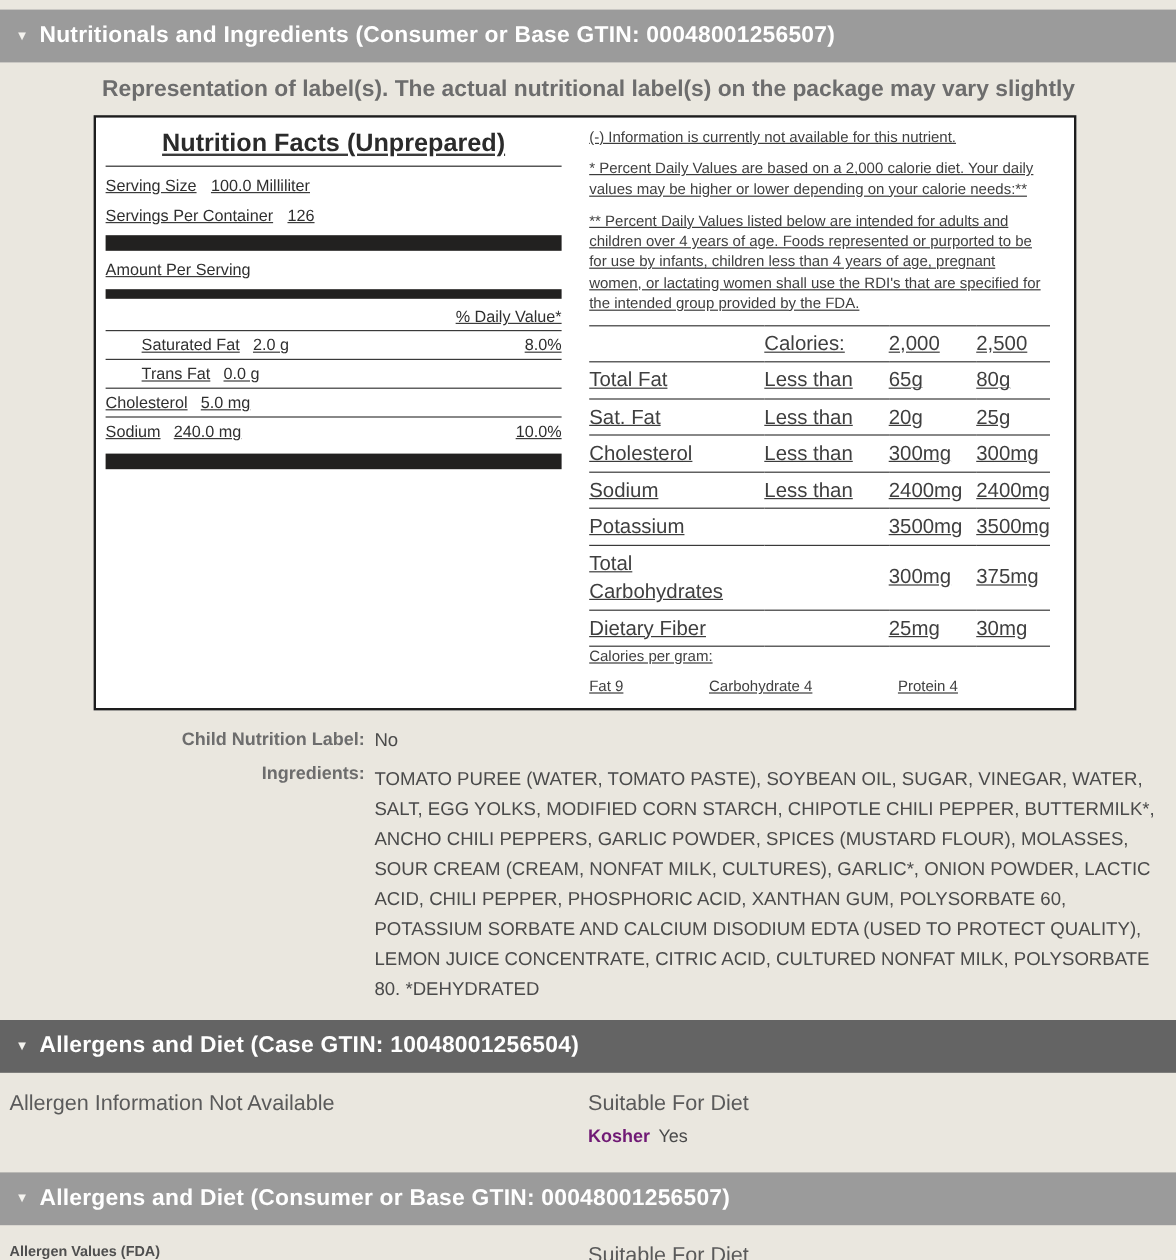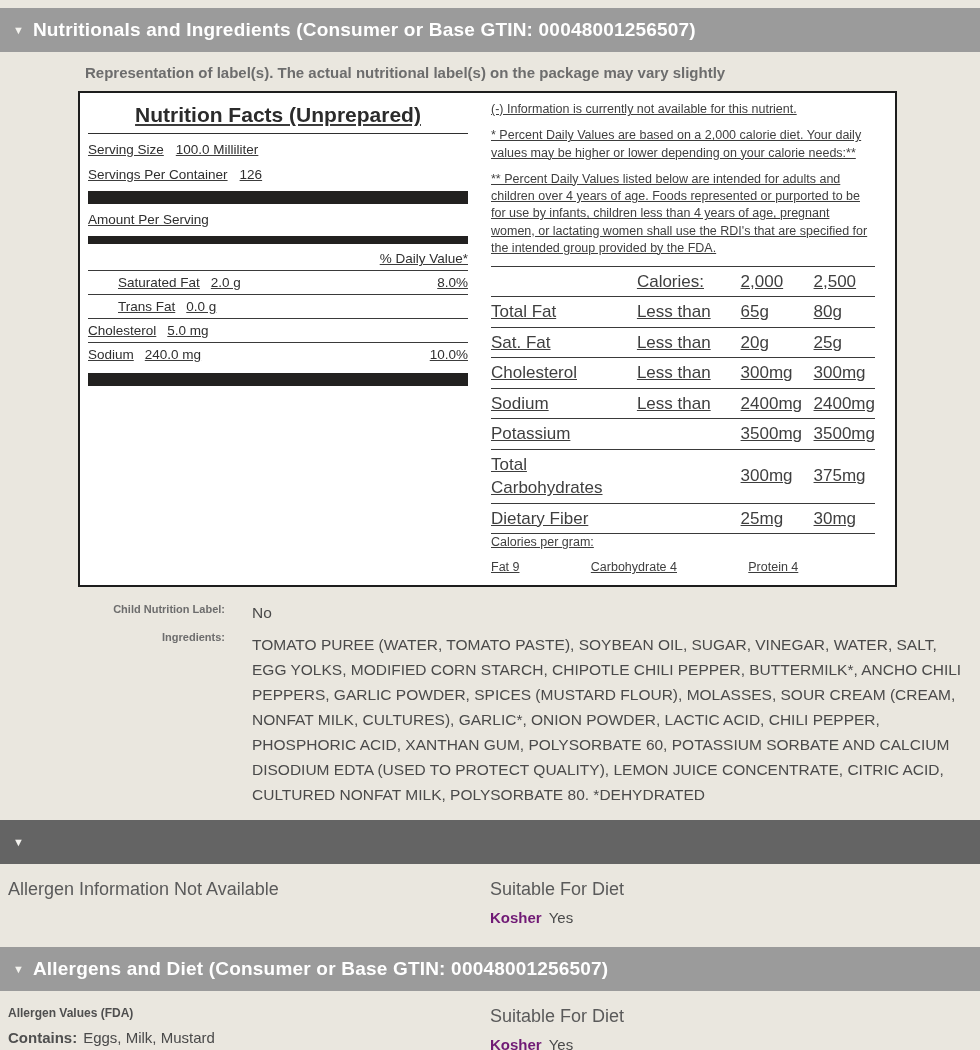--- a/index.html
+++ b/index.html
@@ -30,21 +30,21 @@
     color: #ffffff;
     font-weight: bold;
     font-size: 19px;
     letter-spacing: 0.2px;
   }
   .top-gap { height: 8px; }
 
   
   .note {
     margin: 12px 12px 0 85px;
-    font-size: 15px;
+    font-size: 19px;
     font-weight: bold;
     color: #6d6d6d;
   }
 
   
   .nf-panel {
     margin: 10px 0 0 78px;
     width: 819px;
     border: 2px solid #1d1d1d;
     display: flex;
@@ -113,24 +113,24 @@
   .dv-c4 { width: 16%; }
   .cpg-label { margin-top: 0; }
   .cpg-row { display: flex; margin-top: 8px; }
   .cpg-row .cpg-1 { width: 26%; }
   .cpg-row .cpg-2 { width: 41%; }
 
   
   .fields { margin-top: 16px; }
   .field-row { display: flex; margin-bottom: 9px; }
   .field-label {
-    width: 252px;
+    width: 312px;
     text-align: right;
-    padding-right: 27px;
-    font-size: 11px;
+    padding-right: 8px;
+    font-size: 15px;
     font-weight: bold;
     color: #6d6d6d;
     flex-shrink: 0;
   }
   .field-value {
     flex: 1;
     padding-right: 6px;
     font-size: 15.5px;
     color: #4a4a4a;
     padding-top: 1px;
@@ -284,20 +284,21 @@
     <div class="field-value">No</div>
   </div>
   <div class="field-row">
     <div class="field-label">Ingredients:</div>
     <div class="field-value long">TOMATO PUREE (WATER, TOMATO PASTE), SOYBEAN OIL, SUGAR, VINEGAR, WATER, SALT, EGG YOLKS, MODIFIED CORN STARCH, CHIPOTLE CHILI PEPPER, BUTTERMILK*, ANCHO CHILI PEPPERS, GARLIC POWDER, SPICES (MUSTARD FLOUR), MOLASSES, SOUR CREAM (CREAM, NONFAT MILK, CULTURES), GARLIC*, ONION POWDER, LACTIC ACID, CHILI PEPPER, PHOSPHORIC ACID, XANTHAN GUM, POLYSORBATE 60, POTASSIUM SORBATE AND CALCIUM DISODIUM EDTA (USED TO PROTECT QUALITY), LEMON JUICE CONCENTRATE, CITRIC ACID, CULTURED NONFAT MILK, POLYSORBATE 80. *DEHYDRATED</div>
   </div>
 </div>
 
 <div class="bar bar-dark mt-sec2">
   <span class="tri">▼</span>
+  <span class="bar-title">Allergens and Diet (Case GTIN: 10048001256504)</span>
 </div>
 
 <div class="sec-content">
   <div class="sec-left">
     <div class="sec-big">Allergen Information Not Available</div>
   </div>
   <div class="sec-right">
     <div class="sec-big">Suitable For Diet</div>
     <div class="kosher-row">
       <span class="k-label">Kosher</span><span class="k-value">Yes</span>

